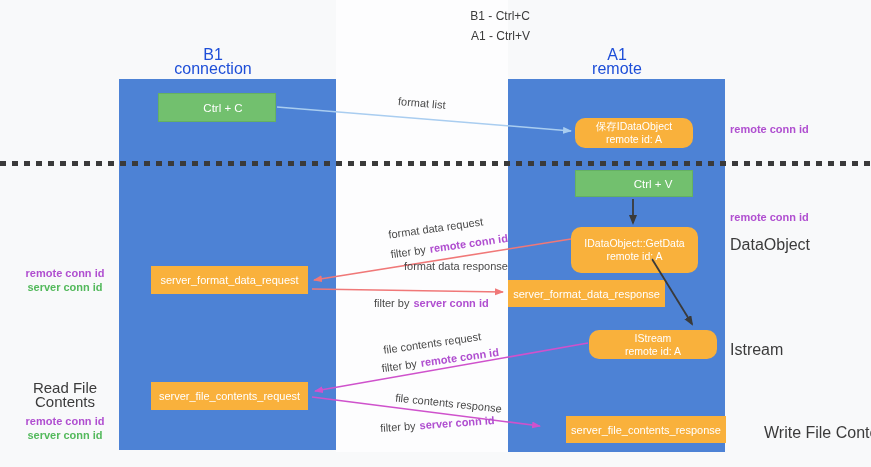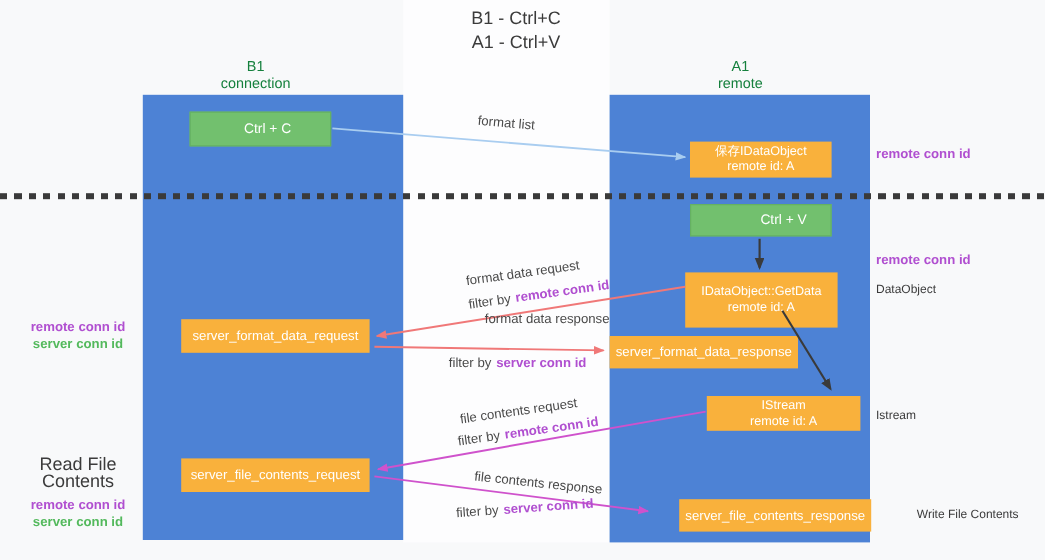--- a/index.html
+++ b/index.html
@@ -1,30 +1,30 @@
 <!DOCTYPE html>
 <html><head>
 <meta charset="utf-8">
 <style>
   html,body{margin:0;padding:0;}
   body{font-family:"Liberation Sans","DejaVu Sans",sans-serif;background:#f8f9fa;}
   #stage{position:relative;width:871px;height:467px;overflow:hidden;background:#f8f9fa;}
   .mid-strip{position:absolute;left:336px;top:0;width:172px;height:452px;background:#fdfdfe;}
-  .title{position:absolute;left:330px;top:6px;width:200px;text-align:center;
-         font-size:15px;line-height:20px;color:#3b3b3b;}
-  .col-header{position:absolute;width:140px;text-align:center;font-size:12px;line-height:14px;color:#15803d;}
+  .title{position:absolute;left:330px;top:6px;width:200px;text-align:right;
+         font-size:12px;line-height:20px;color:#3b3b3b;}
+  .col-header{position:absolute;width:140px;text-align:center;font-size:16px;line-height:14px;color:#1d4ed8;}
   .panel{position:absolute;background:#4d82d5;}
   .box{position:absolute;display:flex;align-items:center;justify-content:center;
        color:#ffffff;text-align:center;box-sizing:border-box;}
   .green{background:#72c06e;border:1px solid #65b162;font-size:11.5px;}
   .orange{background:#f9b13c;font-size:11px;}
-  .two-line{flex-direction:column;font-size:10.5px;line-height:13px;}
+  .two-line{flex-direction:column;font-size:10.5px;line-height:13px;border-radius:10px;}
   .dashed-line{position:absolute;left:0;top:161px;width:871px;height:5px;
        background:repeating-linear-gradient(90deg,#3a3a3a 0 6px,rgba(0,0,0,0) 6px 12px);}
-  .side-label{position:absolute;font-size:10px;color:#3b3b3b;white-space:nowrap;}
+  .side-label{position:absolute;font-size:16px;color:#3b3b3b;white-space:nowrap;}
   .purple{color:#b04fd0;font-weight:bold;font-size:11px;}
   .greentxt{color:#53b95c;font-weight:bold;font-size:11px;}
   .left-stack{position:absolute;left:5px;width:120px;text-align:center;line-height:14px;}
   .arrow-label{position:absolute;font-size:11px;color:#4a4a4a;white-space:nowrap;}
   .arrow-label .kw{font-weight:bold;color:#b04fd0;}
   .gap{margin-left:4px;}
   svg.arrows{position:absolute;left:0;top:0;pointer-events:none;}
 </style>
 </head>
 <body>

